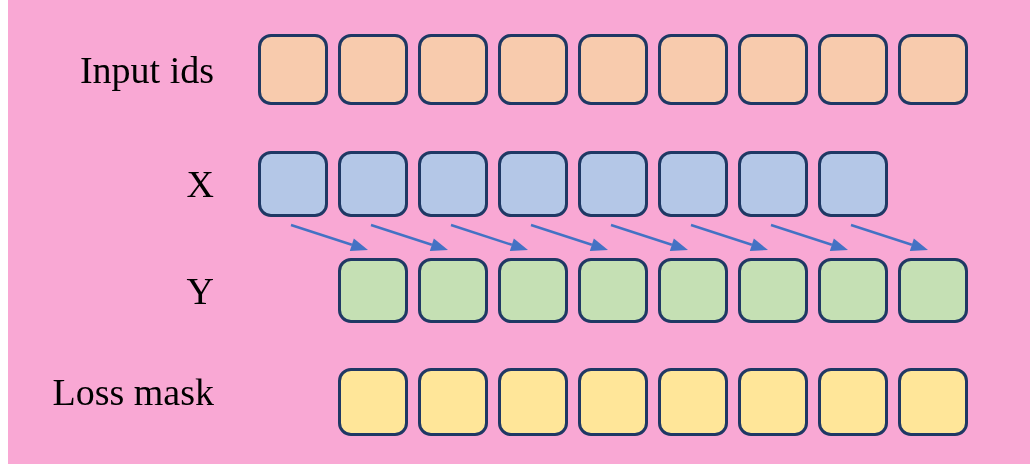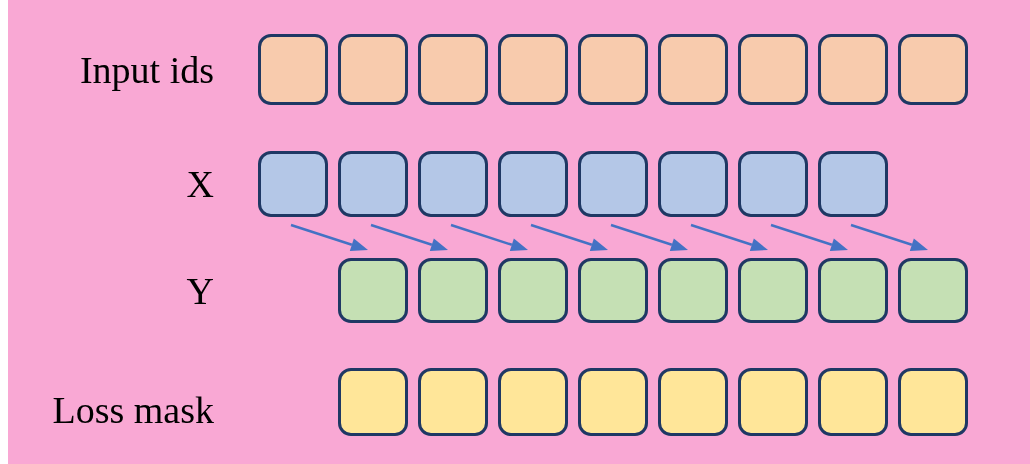--- a/index.html
+++ b/index.html
@@ -49,21 +49,21 @@
 </style>
 </head>
 <body>
 
 <div id="canvas">
 
   <div class="label-col" style="top:0;">
     <div class="row-label" style="top:51px;">Input ids</div>
     <div class="row-label" style="top:165px;">X</div>
     <div class="row-label" style="top:272px;">Y</div>
-    <div class="row-label" style="top:391px;">Loss mask</div>
+    <div class="row-label" style="top:373px;">Loss mask</div>
   </div>
 
   <div id="rows-container">
       <div class="cell" style="left: 250px; top: 34px; width: 70px; height: 71px; background: rgb(248, 203, 173); border-color: rgb(31, 56, 100);"></div>
       <div class="cell" style="left: 330px; top: 34px; width: 70px; height: 71px; background: rgb(248, 203, 173); border-color: rgb(31, 56, 100);"></div>
       <div class="cell" style="left: 410px; top: 34px; width: 70px; height: 71px; background: rgb(248, 203, 173); border-color: rgb(31, 56, 100);"></div>
       <div class="cell" style="left: 490px; top: 34px; width: 70px; height: 71px; background: rgb(248, 203, 173); border-color: rgb(31, 56, 100);"></div>
       <div class="cell" style="left: 570px; top: 34px; width: 70px; height: 71px; background: rgb(248, 203, 173); border-color: rgb(31, 56, 100);"></div>
       <div class="cell" style="left: 650px; top: 34px; width: 70px; height: 71px; background: rgb(248, 203, 173); border-color: rgb(31, 56, 100);"></div>
       <div class="cell" style="left: 730px; top: 34px; width: 70px; height: 71px; background: rgb(248, 203, 173); border-color: rgb(31, 56, 100);"></div>

